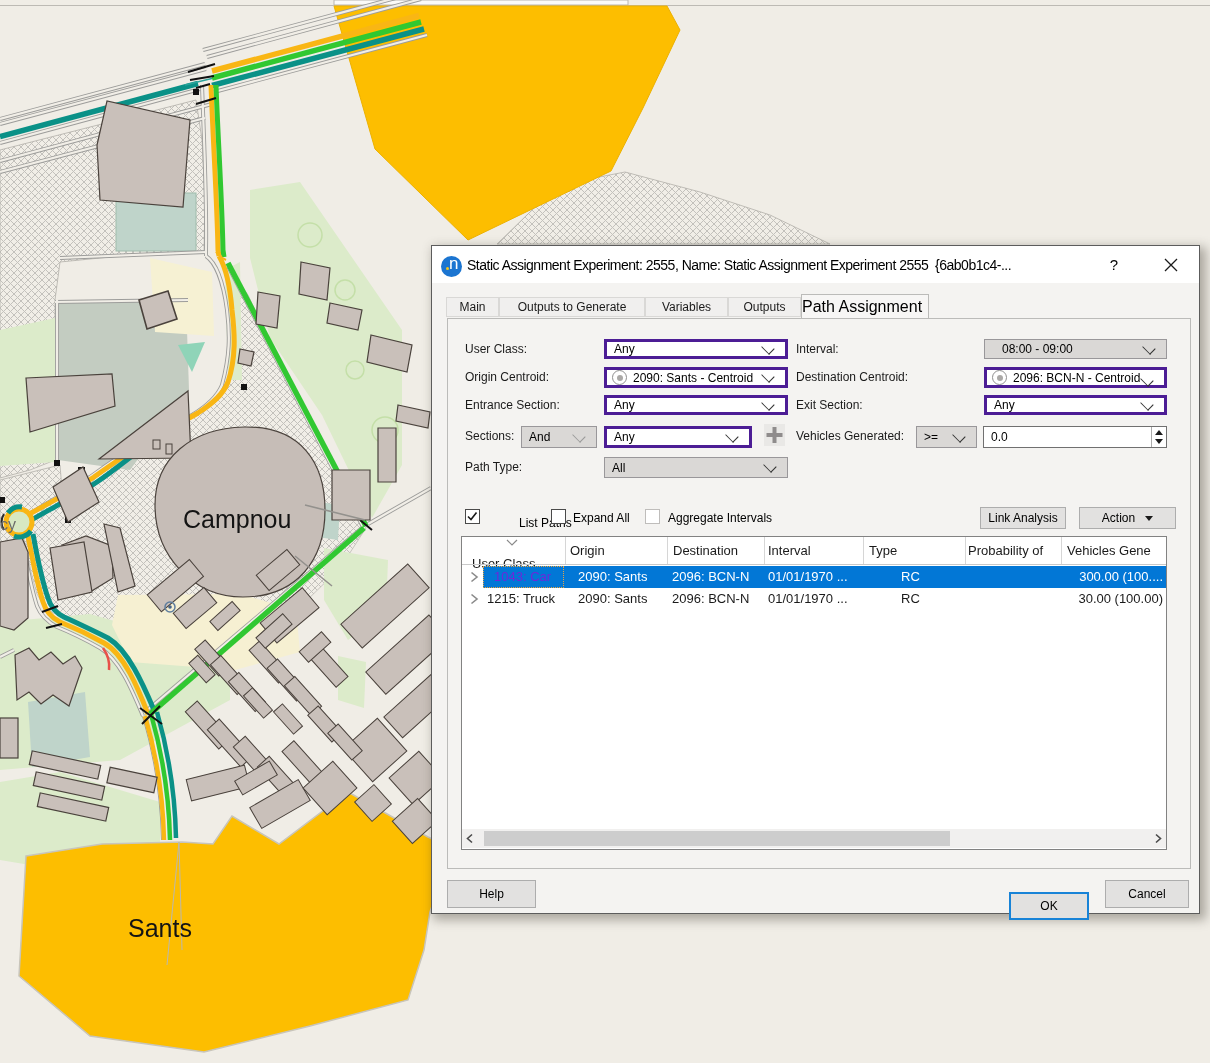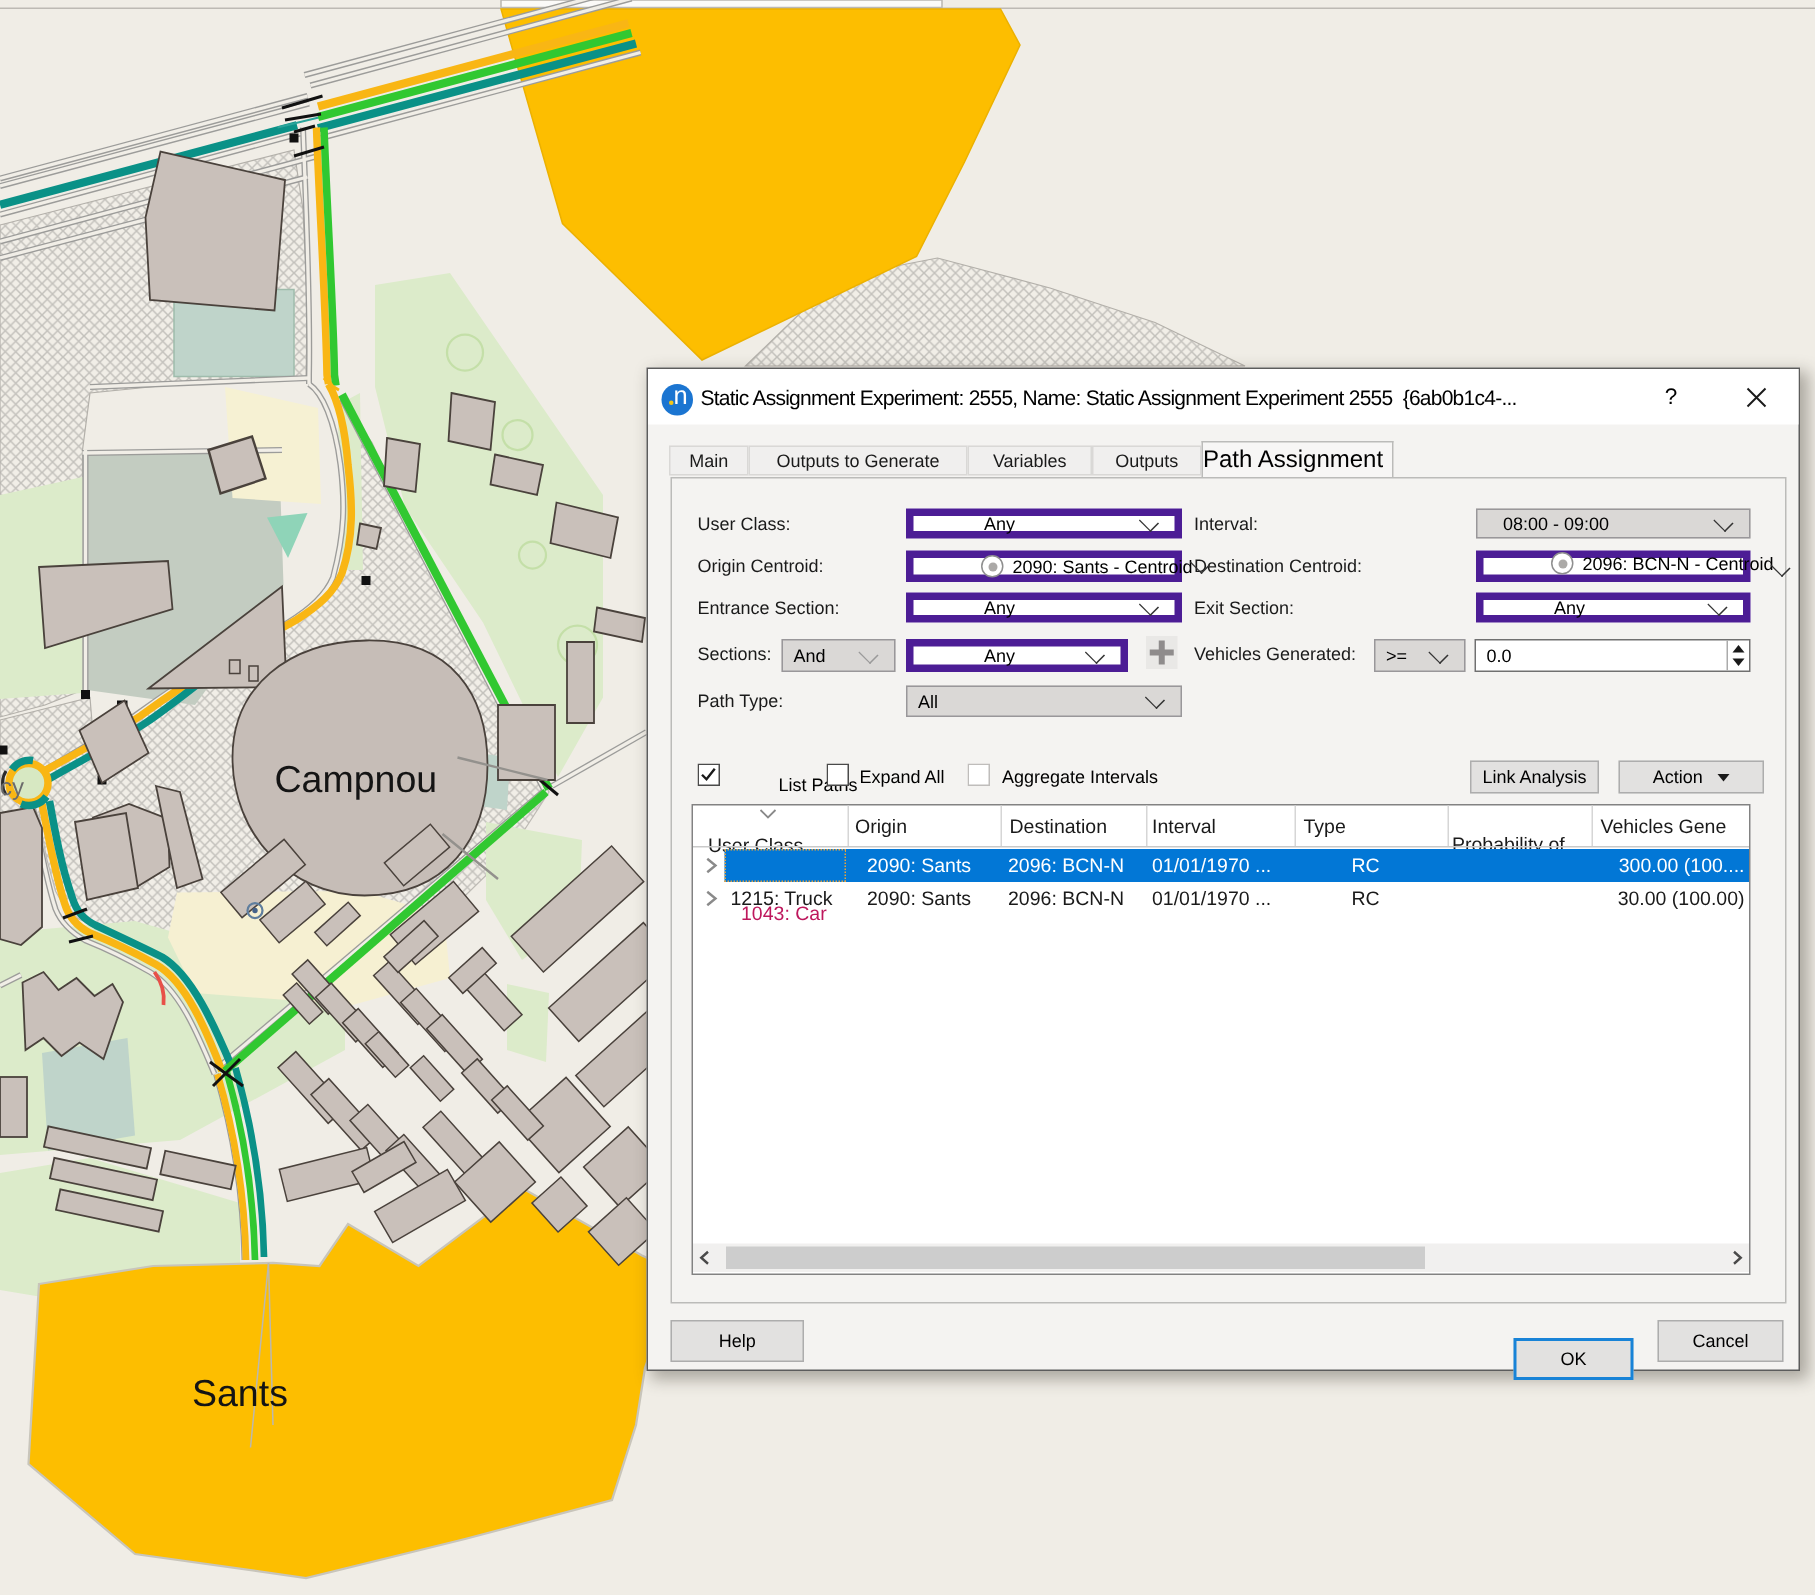--- a/index.html
+++ b/index.html
@@ -329,36 +329,36 @@
 
   <div class="abs" style="left:29px;top:290px;width:706px;height:314px;background:#fff;border:1px solid #828282;box-sizing:border-box;"></div>
   <svg class="abs" style="left:73px;top:293px;" width="14" height="7">
       <path d="M2,1 L7,6 L12,1" stroke="#8a8a8a" stroke-width="1.2" fill="none"></path>
     </svg>
   <div class="th" style="left:40px;top:297px;margin-top:13px;">User Class</div>
   <div class="th" style="left:138px;top:297px;">Origin</div>
   <div class="th" style="left:241px;top:297px;">Destination</div>
   <div class="th" style="left:336px;top:297px;">Interval</div>
   <div class="th" style="left:437px;top:297px;">Type</div>
-  <div class="th" style="left:536px;top:297px;margin-top:12px;">Probability of</div>
+  <div class="th" style="left:536px;top:297px;">Probability of</div>
   <div class="th" style="left:635px;top:297px;">Vehicles Gene</div>
   <div class="hsep" style="left:133px;"></div>
   <div class="hsep" style="left:235px;"></div>
   <div class="hsep" style="left:332px;"></div>
   <div class="hsep" style="left:431px;"></div>
   <div class="hsep" style="left:533px;"></div>
   <div class="hsep" style="left:629px;"></div>
   <div class="abs" style="left:30px;top:318px;width:704px;height:1px;background:#C9C9C9;"></div>
 
   <div class="abs" style="left:51px;top:320px;width:683px;height:22px;background:#0277D6;"></div>
   <div class="abs" style="left:51px;top:320px;width:81px;height:22px;box-sizing:border-box;border:1px dotted #E8A33D;"></div>
   <svg class="abs" style="left:37px;top:325px;" width="10" height="12">
       <path d="M2.5,1.5 L8,6 L2.5,10.5" stroke="#8a8a8a" stroke-width="1.6" fill="none"></path>
     </svg>
-  <div class="rowt" style="left:62px;top:323px;color:#be185d;margin-top:32px;">1043: Car</div>
+  <div class="rowt" style="left:62px;top:323px;color:#6d28d9;">1043: Car</div>
   <div class="rowt" style="left:146px;top:323px;color:#fff;">2090: Sants</div>
   <div class="rowt" style="left:240px;top:323px;color:#fff;">2096: BCN-N</div>
   <div class="rowt" style="left:336px;top:323px;color:#fff;">01/01/1970 ...</div>
   <div class="rowt" style="left:469px;top:323px;color:#fff;">RC</div>
   <div class="rowt" style="left:598px;top:323px;color:#fff;width:133px;text-align:right;">300.00 (100....</div>
 
   <svg class="abs" style="left:37px;top:347px;" width="10" height="12">
       <path d="M2.5,1.5 L8,6 L2.5,10.5" stroke="#8a8a8a" stroke-width="1.6" fill="none"></path>
     </svg>
   <div class="rowt" style="left:55px;top:345px;">1215: Truck</div>
@@ -380,22 +380,22 @@
   <div class="btn" style="left:15px;top:634px;width:89px;height:28px;line-height:26px;">Help</div>
   <div class="btn" style="left:577px;top:646px;width:80px;height:28px;line-height:24px;border:2px solid #1883D7;">OK</div>
   <div class="btn" style="left:673px;top:634px;width:84px;height:28px;line-height:26px;">Cancel</div>
 </div>
 <style>
   .tab{position:absolute;top:51px;height:20px;background:#F0EFEE;border:1px solid #D9D8D6;
     box-sizing:border-box;text-align:center;line-height:19px;font-size:12px;color:#1a1a1a;}
   .tabA{position:absolute;top:48px;height:24px;background:#F7F6F5;border:1px solid #BBBBB9;
     border-bottom:none;box-sizing:border-box;text-align:left;line-height:23px;font-size:16px;}
   .lbl{position:absolute;font-size:12px;color:#1a1a1a;white-space:nowrap;}
-  .cb{position:absolute;background:#fff;border:5px solid #4c1d95;box-sizing:border-box;
-    display:flex;align-items:center;padding-left:40px;}
+  .cb{position:absolute;background:#fff;border:3px solid #4c1d95;box-sizing:border-box;
+    display:flex;align-items:center;}
   .cbg{position:absolute;background:#DAD8D6;border:1px solid #99979A;box-sizing:border-box;
     display:flex;align-items:center;}
   .ct{font-size:12px;margin-left:7px;white-space:nowrap;flex:1;}
   .cv{width:9px;height:9px;border-right:1.3px solid #333;border-bottom:1.3px solid #333;
     transform:rotate(45deg) scale(1.1,0.8);margin-top:-3px;margin-right:12px;flex:none;}
   .cvg{width:9px;height:9px;border-right:1.3px solid #9a9a9a;border-bottom:1.3px solid #9a9a9a;
     transform:rotate(45deg) scale(1.1,0.8);margin-top:-3px;margin-right:12px;flex:none;}
   .rad{width:13px;height:13px;border-radius:50%;border:1px solid #8F8F8F;background:#fff;
     margin-left:5px;flex:none;position:relative;}
   .rad::after{content:"";position:absolute;left:3.5px;top:3.5px;width:6px;height:6px;

